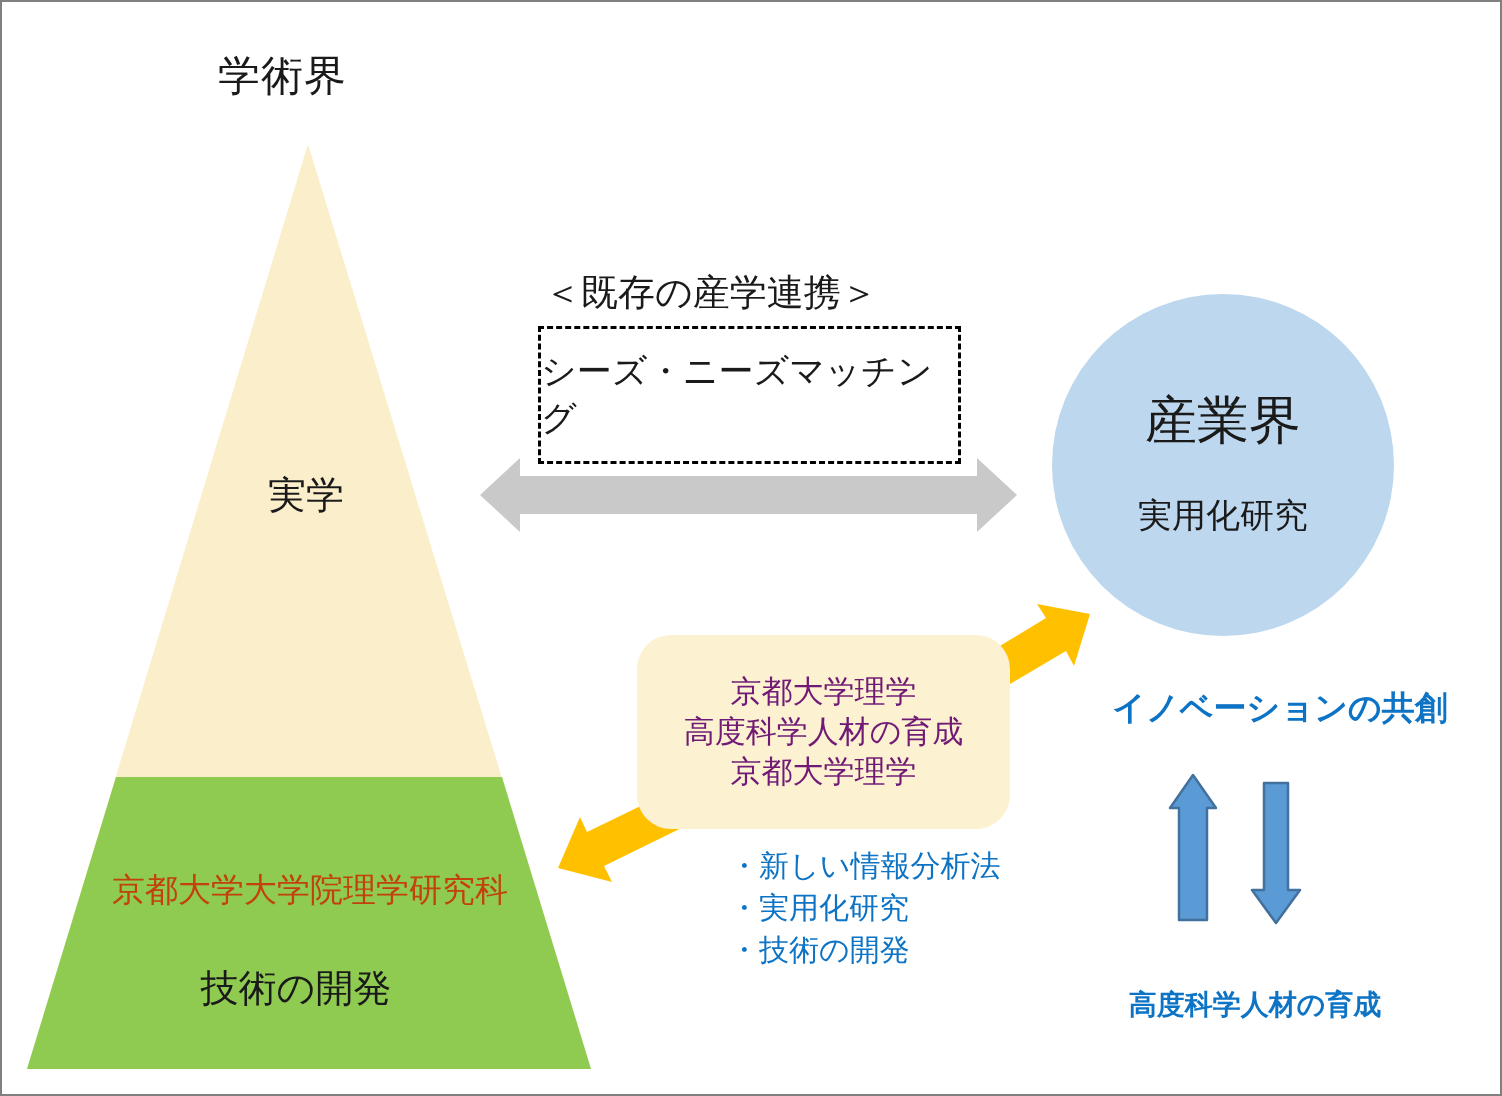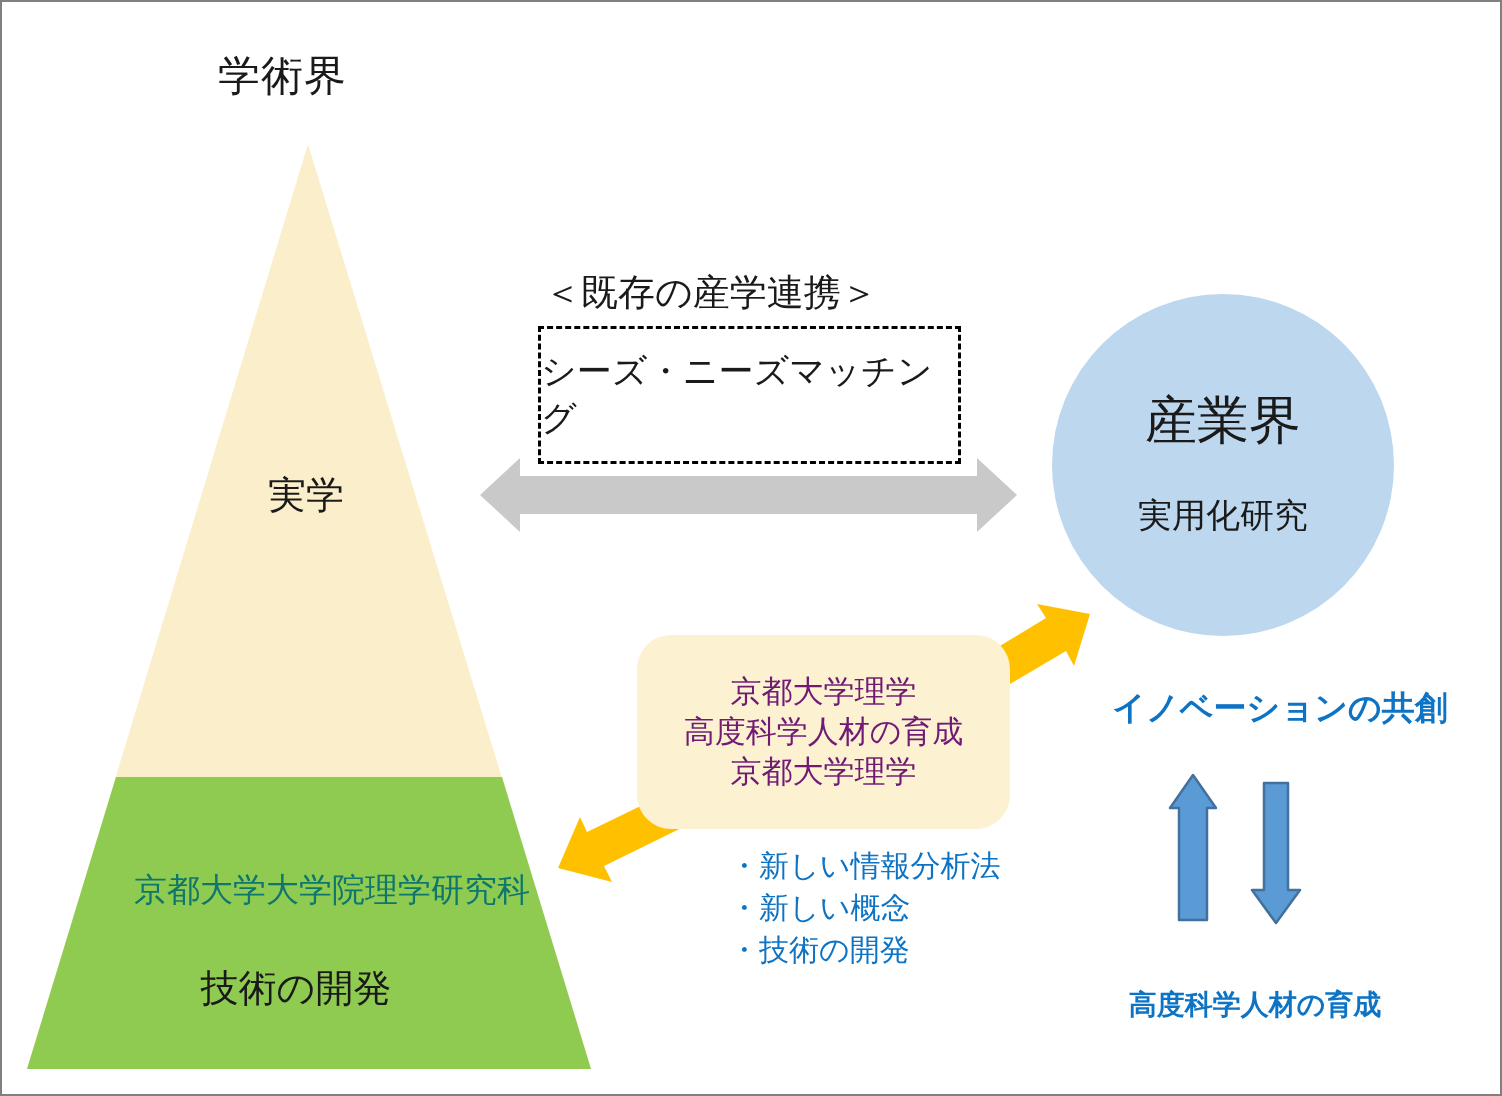--- a/index.html
+++ b/index.html
@@ -13,21 +13,21 @@
     font-family:"Liberation Sans","DejaVu Sans",sans-serif;
     color:#1a1a1a;
   }
   .layer{position:absolute;left:0;top:0;width:1502px;height:1096px;}
   .abs{position:absolute;}
   .ctr{text-align:center;}
 
   .title{left:216px;top:46px;font-size:42px;font-weight:500;letter-spacing:1px;}
 
   .pyr-top-label{left:204px;top:468px;width:200px;font-size:38px;}
-  .pyr-org{left:88px;top:866px;width:440px;font-size:33px;color:#0f766e;font-weight:500;text-align:right;}
+  .pyr-org{left:88px;top:866px;width:440px;font-size:33px;color:#c2410c;font-weight:500;}
   .pyr-bottom-label{left:194px;top:961px;width:200px;font-size:38px;}
 
   .collab-heading{left:542px;top:266px;font-size:37px;}
   .dashed-box{
     left:536px;top:324px;width:423px;height:138px;
     border:3px dashed #000;box-sizing:border-box;
     display:flex;align-items:center;justify-content:center;
     font-size:35px;
   }
 
@@ -91,20 +91,20 @@
   </div>
 
   <div class="abs consortium-box">
     <span>京都大学理学</span>
     <span>高度科学人材の育成</span>
     <span>京都大学理学</span>
   </div>
 
   <div class="abs bullets">
     <span>・新しい情報分析法</span>
-    <span>・新しい概念</span>
+    <span>・実用化研究</span>
     <span>・技術の開発</span>
   </div>
 
   <div class="abs ctr blue-bold-1">イノベーションの共創</div>
   <div class="abs ctr blue-bold-2">高度科学人材の育成</div>
 
 </div>
 
 </body></html>

